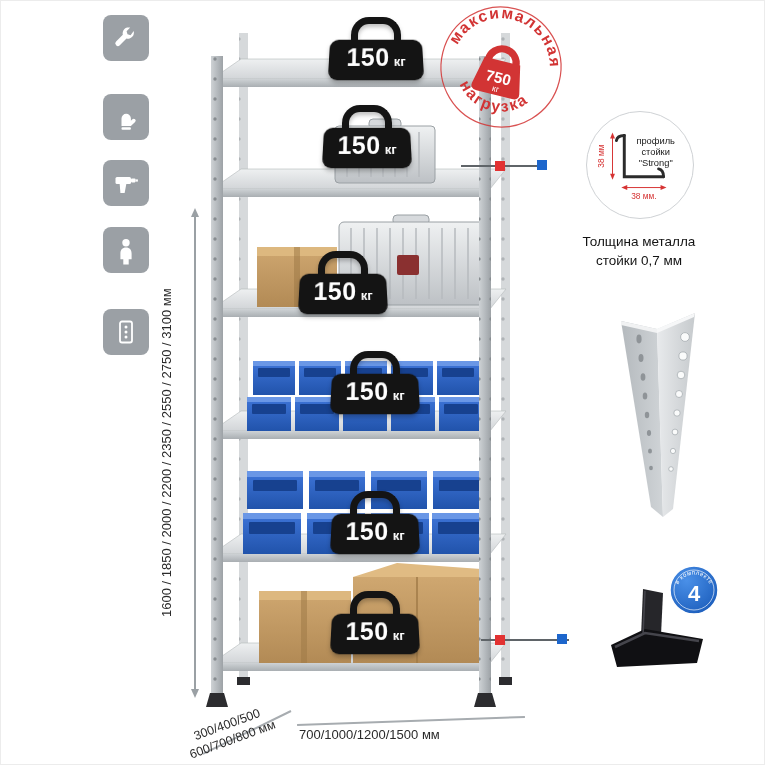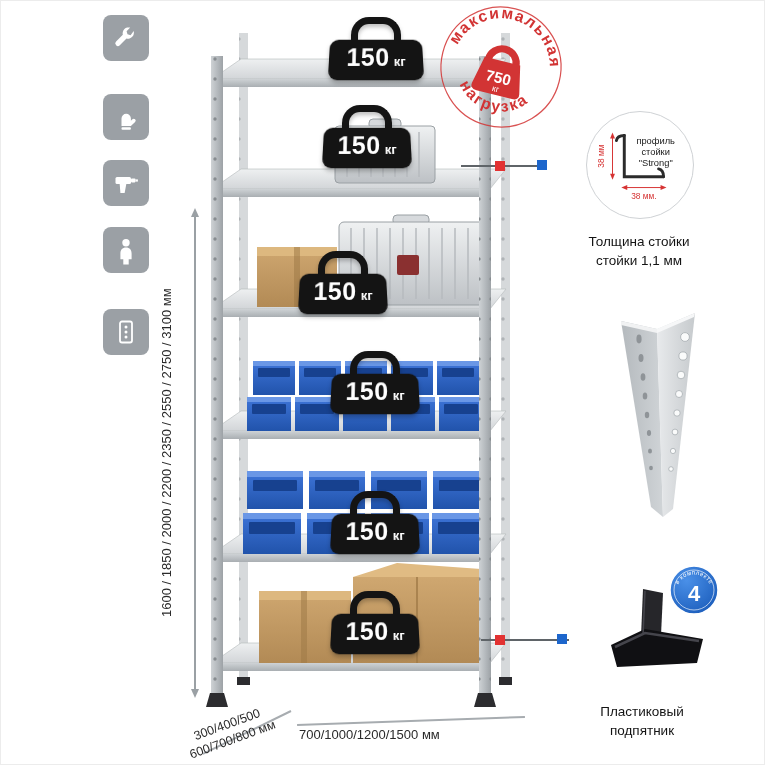--- a/index.html
+++ b/index.html
@@ -318,22 +318,22 @@
         <text x="58" y="89" font-size="8.5" text-anchor="middle">38 мм.</text>
       </g>
       <g fill="#1a1a1a" font-size="9.5" text-anchor="middle">
         <text x="70" y="33">профиль</text>
         <text x="70" y="44">стойки</text>
         <text x="70" y="55">"Strong"</text>
       </g>
     </svg>
   </div>
   <div class="caption" style="left:562px;top:232px;width:152px">
-    <div>Толщина стойки</div>
-    <div>стойки 1,1 мм</div>
+    <div>Толщина металла</div>
+    <div>стойки 0,7 мм</div>
   </div>
 
   <svg class="abs" style="left:598px;top:310px" width="112" height="218" viewBox="0 0 112 218">
     <defs>
       <linearGradient id="gAngL" x1="0" y1="0" x2="1" y2="0">
           <stop offset="0" stop-color="#b4b9bd"></stop>
           <stop offset="1" stop-color="#d0d4d7"></stop>
         </linearGradient>
       <linearGradient id="gAngR" x1="0" y1="0" x2="1" y2="0">
           <stop offset="0" stop-color="#e8eaec"></stop>
@@ -381,24 +381,20 @@
             <stop offset="1" stop-color="#1556b5"></stop>
           </radialGradient>
         <path id="badgeArc" d="M 7.5 27 A 17.5 17.5 0 0 1 42.5 27"></path>
       </defs>
       <circle cx="25" cy="25" r="24" fill="url(#gBadge)" stroke="#fff" stroke-width="1.5"></circle>
       <circle cx="25" cy="25" r="20" fill="none" stroke="#ffffff" stroke-width="0.8" opacity="0.8"></circle>
       <text font-size="6" fill="#fff" letter-spacing="0.5"><textPath href="#badgeArc" startOffset="50%" text-anchor="middle">в комплекте</textPath></text>
       <text x="25" y="36" font-size="22" font-weight="bold" fill="#fff" text-anchor="middle">4</text>
     </svg>
   </div>
-  <div class="caption" style="left:566px;top:702px;width:150px">
-    <div>Пластиковый</div>
-    <div>подпятник</div>
-  </div>
 
   <div class="vline"></div>
   <div class="height-label">1600 / 1850 / 2000 / 2200 / 2350 / 2550 / 2750 / 3100 мм</div>
 
   <div class="width-line"></div>
   <div class="width-label">700/1000/1200/1500 мм</div>
 
   <div class="depth-line"></div>
   <div class="depth-label">
     <div>300/400/500</div>

